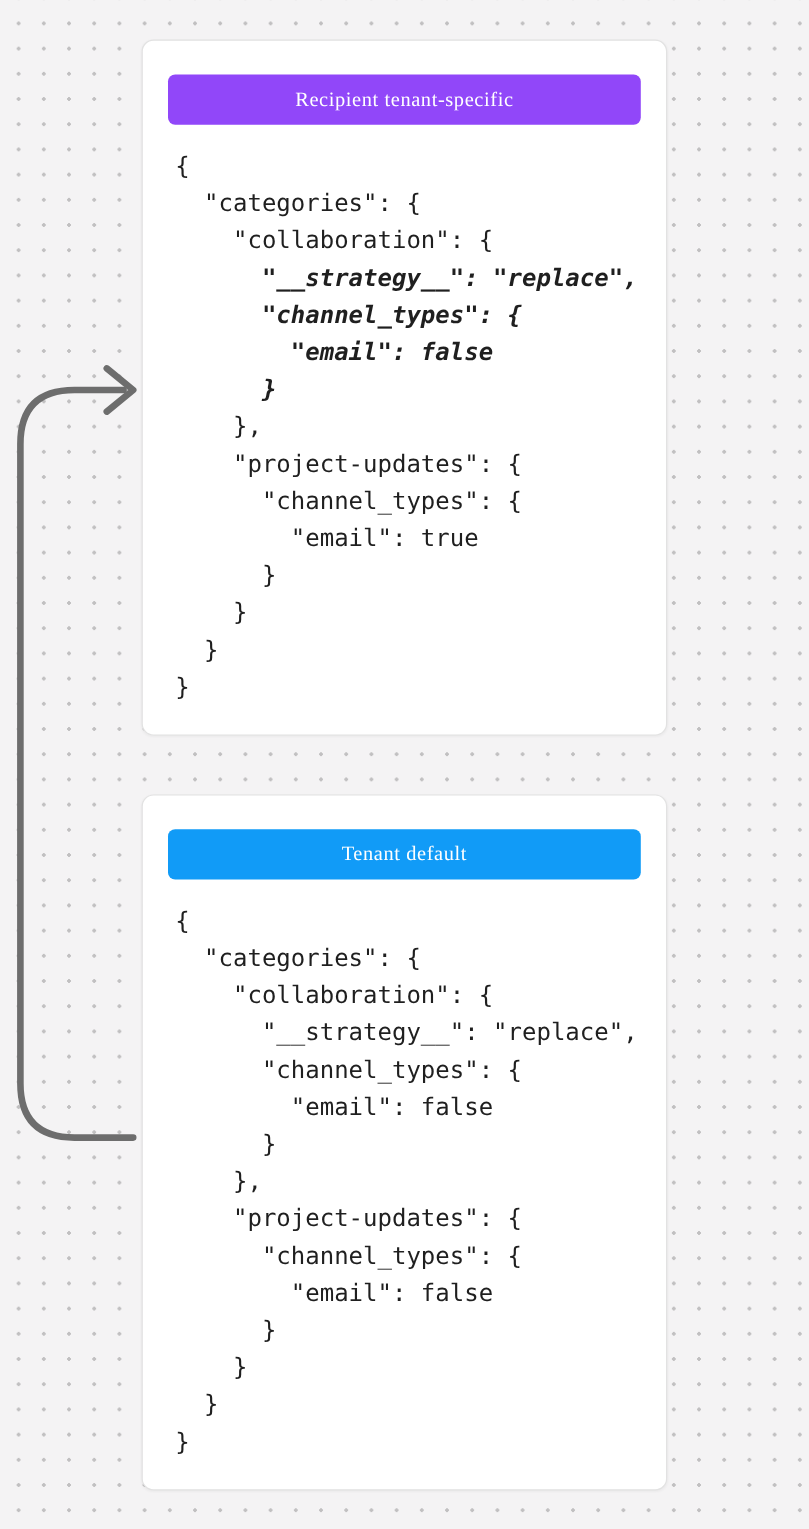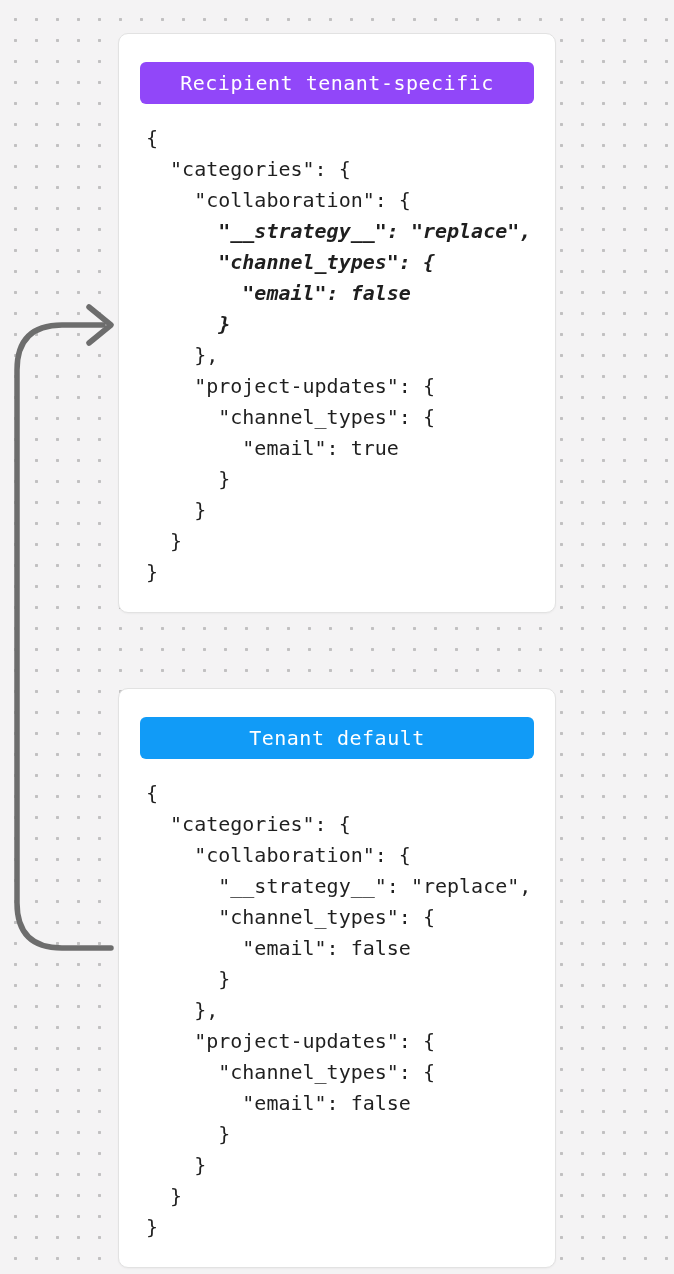--- a/index.html
+++ b/index.html
@@ -30,30 +30,31 @@
     left: 118px;
     width: 438px;
     height: 580px;
     background: #ffffff;
     border: 1px solid #e2e2e2;
     border-radius: 10px;
     box-shadow: 0 1px 2px rgba(0,0,0,0.04);
     padding: 28px 21px 24px 21px;
   }
   .card-top { top: 33px; }
-  .card-bottom { top: 688px; }
+  .card-bottom { top: 662px; }
   .badge {
     height: 42px;
     border-radius: 6px;
     display: flex;
     align-items: center;
     justify-content: center;
     color: #ffffff;
-    font-size: 20px;
+    font-size: 17px;
     letter-spacing: 0.5px;
+    font-family: Liberation Serif, serif;
   }
   .code {
     margin-top: 19px;
     padding-left: 6px;
     font-size: 20px;
     line-height: 31px;
     color: #1f1f1f;
   }
   .code-line { white-space: pre; }
   .code-line.em { font-weight: bold; font-style: italic; }

